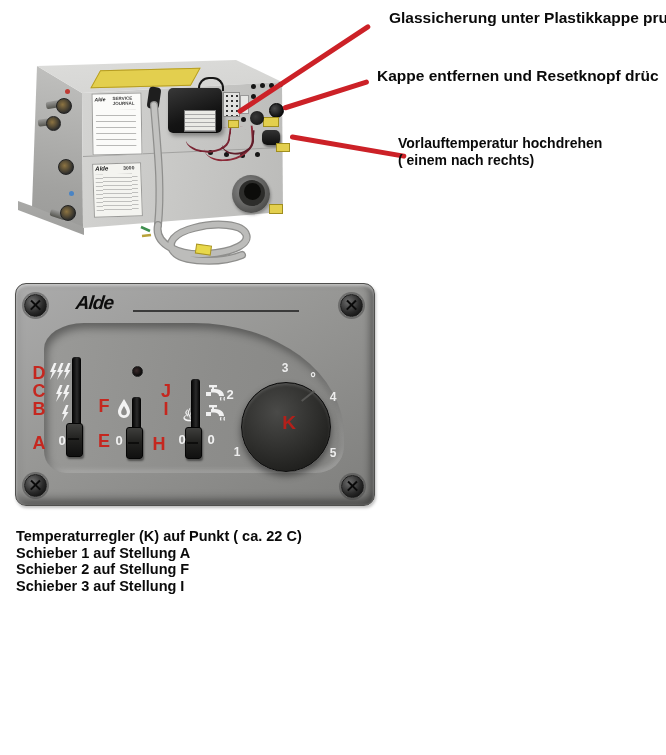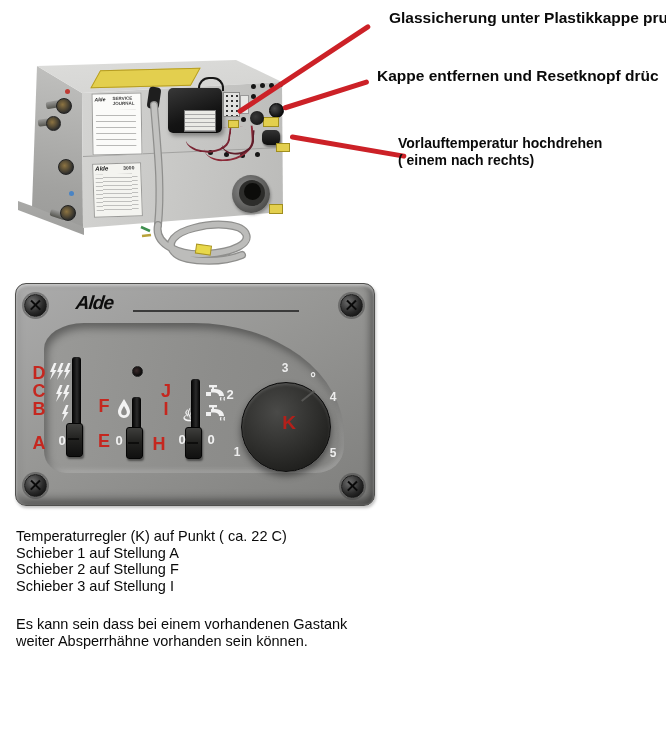--- a/index.html
+++ b/index.html
@@ -119,21 +119,21 @@
   .mark{position:absolute;transform:translate(-50%,-50%);font-weight:bold;line-height:1;}
   .red{color:#c5271f;font-size:18px;}
   .white{color:#f2f2f2;font-size:13px;}
   .scale{color:#ededed;font-size:12px;}
   .deg{font-size:14px;}
   .kletter{color:#b3201a;font-size:19px;}
   .icon{position:absolute;}
   .heaticon{color:#f2f2f2;font-size:17px;font-weight:bold;transform:translate(0,-2px);}
   
   .instructions{position:absolute;left:16px;top:528px;width:420px;color:#0a0a0a;}
-  .instructions p{margin:0 0 22px 0;font-size:14.5px;line-height:16.5px;font-weight:normal;white-space:pre-line;}
+  .instructions p{margin:0 0 22px 0;font-size:14.5px;line-height:16.5px;font-weight:bold;white-space:pre-line;}
 </style>
 </head>
 <body>
 
 <div class="boiler">
   <div class="b-left"></div>
   <div class="b-flange"></div>
   <div class="b-top"></div>
   <div class="b-toplabel"></div>
   <div class="b-front"></div>
@@ -291,15 +291,13 @@
       <span class="mark scale" style="left: 317px; top: 113px;">4</span>
       <span class="mark scale" style="left: 317px; top: 169px;">5</span>
     </div>
 </div>
 
 <div class="instructions">
   <p>Temperaturregler (K) auf Punkt ( ca. 22 C)
 Schieber 1 auf Stellung A
 Schieber 2 auf Stellung F
 Schieber 3 auf Stellung I</p>
-  <p>Es kann sein dass bei einem vorhandenen Gastank
-weiter Absperrhähne vorhanden sein können.</p>
 </div>
 
 </body></html>

